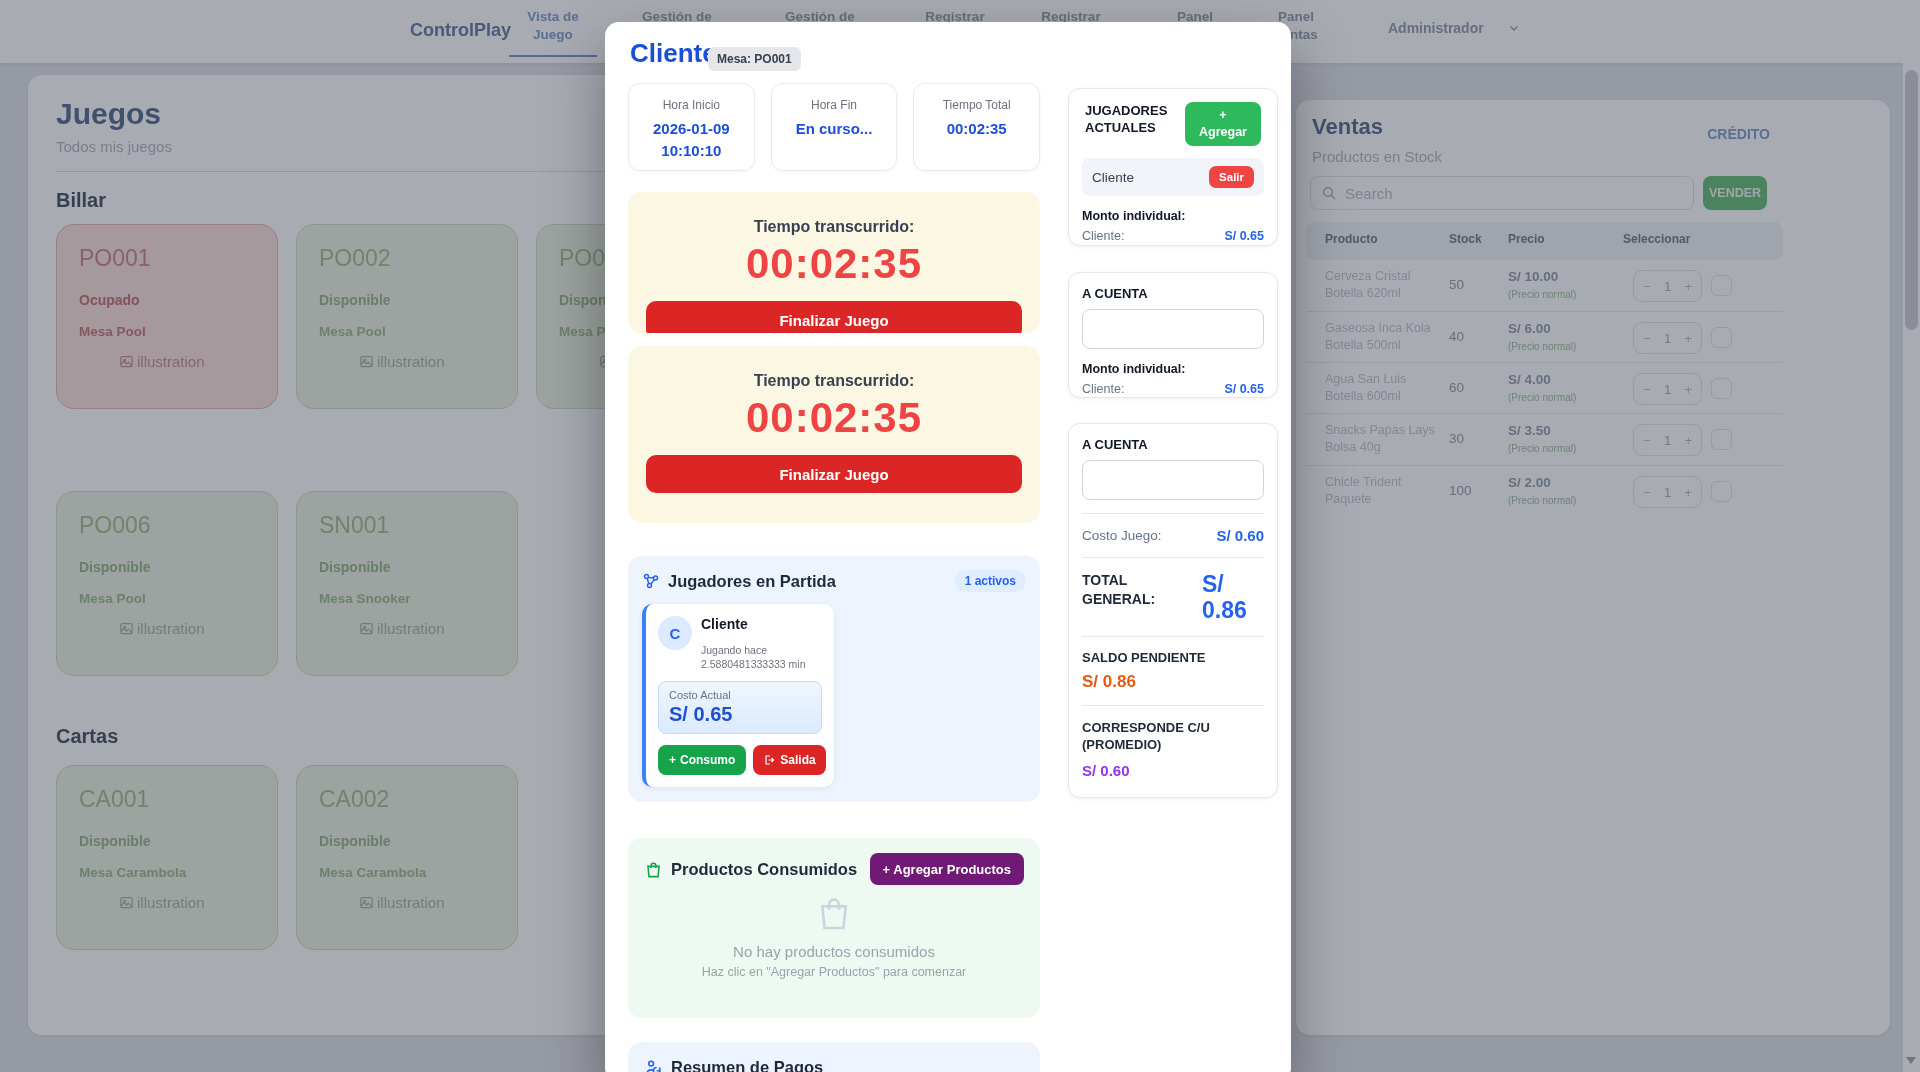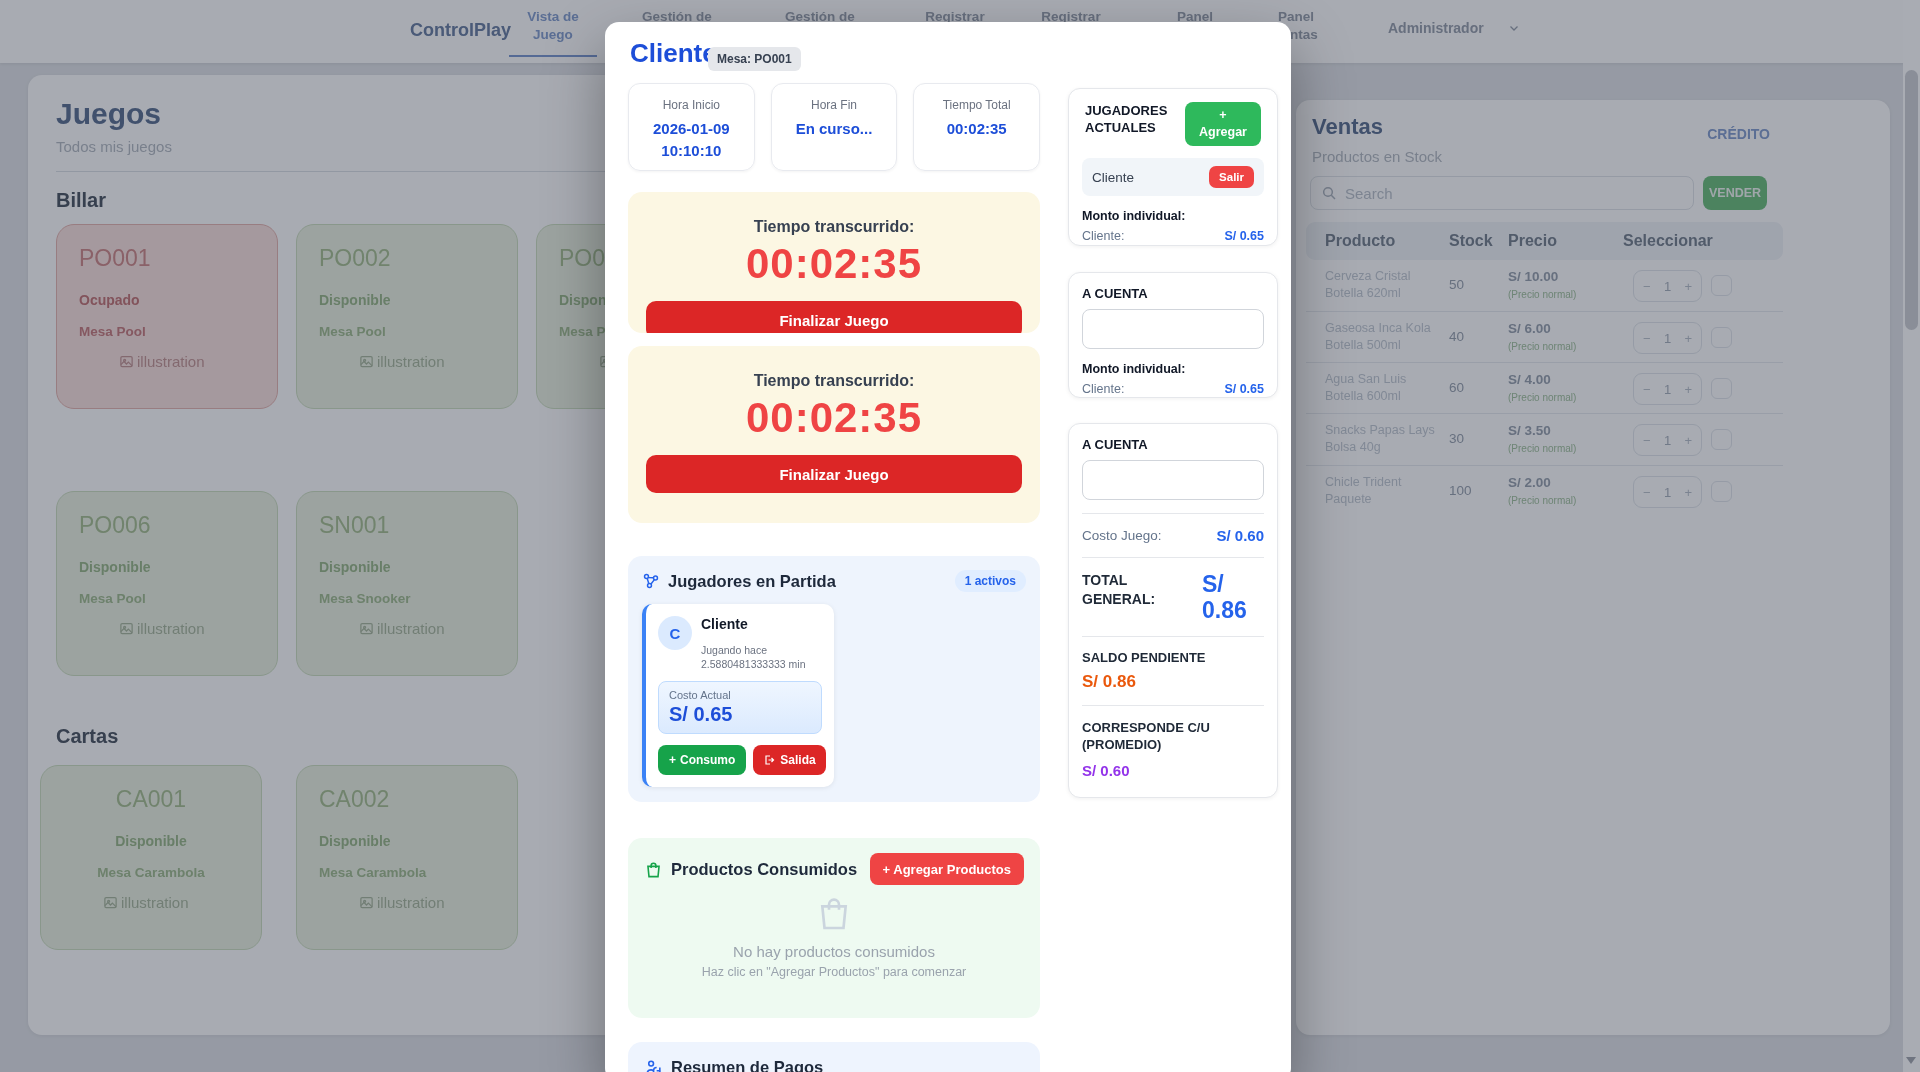--- a/index.html
+++ b/index.html
@@ -31,32 +31,32 @@
   .gcode { font-size:23px; font-weight:500; }
   .green .gcode { color:#a9c194; } .red .gcode { color:#d08b8b; }
   .gstatus { margin-top:20px; font-size:14px; font-weight:800; }
   .green .gstatus { color:#9cb98b; } .red .gstatus { color:#c47678; }
   .gtype { margin-top:16px; font-size:13.5px; font-weight:700; }
   .green .gtype { color:#a3bd92; } .red .gtype { color:#c87e80; }
   .gillus { margin-top:14px; margin-left:40px; display:flex; align-items:center; gap:3px; font-size:15px; }
   .green .gillus { color:#abb9a0; } .red .gillus { color:#c59897; }
   .g0{left:28px;top:149px;} .g1{left:268px;top:149px;} .g2{left:508px;top:149px;}
   .g3{left:28px;top:416px;} .g4{left:268px;top:416px;}
-  .g5{left:12px;top:690px;text-align:center;} .g6{left:268px;top:690px;}
+  .g5{left:28px;top:690px;} .g6{left:268px;top:690px;}
 
   .sales-panel { left:1296px; top:100px; width:594px; height:935px; }
   .sales-title { position:absolute; left:16px; top:14px; font-size:22px; font-weight:800; color:#5f7394; }
   .credit-link { position:absolute; right:120px; top:26px; font-size:14px; font-weight:700; color:#87a0d0; cursor:pointer; }
   .sales-sub { position:absolute; left:16px; top:48px; font-size:15px; color:#b6bcc4; }
   .search-box { position:absolute; left:14px; top:76px; width:384px; height:34px; border:1px solid #e1e5ea; border-radius:8px; display:flex; align-items:center; padding:0 10px; gap:8px; background:#fff; }
   .search-box input { border:none; outline:none; flex:1; font-size:15px; color:#6b7684; background:transparent; font-family:inherit; }
   .search-box input::placeholder { color:#bcc3cc; }
   .sell-btn { position:absolute; left:407px; top:76px; width:64px; height:34px; border:none; border-radius:8px; background:#6fc07e; color:#f2f7f2; font-size:12.5px; font-weight:800; cursor:pointer; font-family:inherit; }
   .ptable-head { position:absolute; left:10px; top:122px; width:477px; height:38px; background:#f1f4f8; border-radius:9px; }
-  .ptable-head span { position:absolute; top:10px; font-size:16px; font-weight:800; color:#77828f; }
+  .ptable-head span { position:absolute; top:10px; font-size:12px; font-weight:800; color:#77828f; }
   .th-prod{left:19px;} .th-stock{left:143px;} .th-price{left:202px;} .th-sel{left:317px;}
   .prow { position:absolute; left:10px; width:477px; height:51px; }
   .prow + .prow-divider { position:absolute; left:10px; width:477px; height:1px; background:#e8ebef; }
   .prow .pname { position:absolute; left:19px; top:8px; font-size:12.5px; line-height:17px; color:#c3cad3; }
   .prow .pstock { position:absolute; left:143px; top:17px; font-size:13.5px; color:#9aa3b0; }
   .prow .pprice { position:absolute; left:202px; top:8px; font-size:13.5px; font-weight:700; color:#9aa3b0; line-height:17px; }
   .prow .pnote { font-size:10px; font-weight:400; color:#a4c3a0; }
   .stepper { position:absolute; left:327px; top:10px; width:69px; height:32px; border:1px solid #e3e7ec; border-radius:9px; display:flex; align-items:center; justify-content:space-between; padding:0 9px; font-size:13px; color:#b9c1cb; }
   .stepper .qty { color:#aab2bd; }
   .pcheck { position:absolute; left:405px; top:15px; width:21px; height:21px; border:1px solid #e3e7ec; border-radius:6px; background:transparent; }
@@ -93,21 +93,21 @@
   .pc-name { font-size:14px; font-weight:800; color:#111827; }
   .pc-since { font-size:10.5px; color:#6b7280; line-height:14px; margin-top:11px; }
   .cost-box { margin-top:10px; background:linear-gradient(#eff6ff,#dbeafe); border:1px solid #bfdbfe; border-radius:8px; padding:7px 10px; }
   .cost-label { font-size:11px; color:#64748b; }
   .cost-value { font-size:20px; font-weight:800; color:#1d4ed8; margin-top:2px; }
   .pc-btns { margin-top:11px; display:flex; gap:7px; }
   .consume-btn { border:none; border-radius:8px; background:#16a34a; color:#fff; font-size:12px; font-weight:800; height:30px; padding:0 11px; cursor:pointer; font-family:inherit; display:flex; align-items:center; gap:4px; }
   .exit-btn { border:none; border-radius:8px; background:#dc2626; color:#fff; font-size:12px; font-weight:800; height:30px; padding:0 10px; cursor:pointer; font-family:inherit; display:flex; align-items:center; gap:5px; }
 
   .products-sec { position:absolute; left:23px; top:816px; width:412px; height:180px; background:#eefaf1; border-radius:14px; padding:15px 16px; }
-  .addprod-btn { margin-left:auto; border:none; border-radius:8px; background:#ef4444; color:#fff; font-size:13px; font-weight:800; height:32px; padding:0 13px; cursor:pointer; font-family:inherit; }
+  .addprod-btn { margin-left:auto; border:none; border-radius:8px; background:#701a75; color:#fff; font-size:13px; font-weight:800; height:32px; padding:0 13px; cursor:pointer; font-family:inherit; }
   .empty-state { text-align:center; margin-top:8px; }
   .empty-title { font-size:15px; color:#9aa3ad; margin-top:6px; }
   .empty-hint { font-size:12.5px; color:#9aa3ad; margin-top:5px; }
 
   .payments-sec { position:absolute; left:23px; top:1020px; width:412px; height:120px; background:#eef4fe; border-radius:14px; padding:16px; }
 
   
   .side-card { position:absolute; left:463px; width:210px; background:#fff; border:1px solid #e5e7eb; border-radius:12px; box-shadow:0 1px 4px rgba(0,0,0,.06); padding:13px; }
   .sc1 { top:66px; height:158px; } .sc2 { top:250px; height:126px; } .sc3 { top:401px; height:375px; }
   .sc1-head { display:flex; justify-content:center; }

